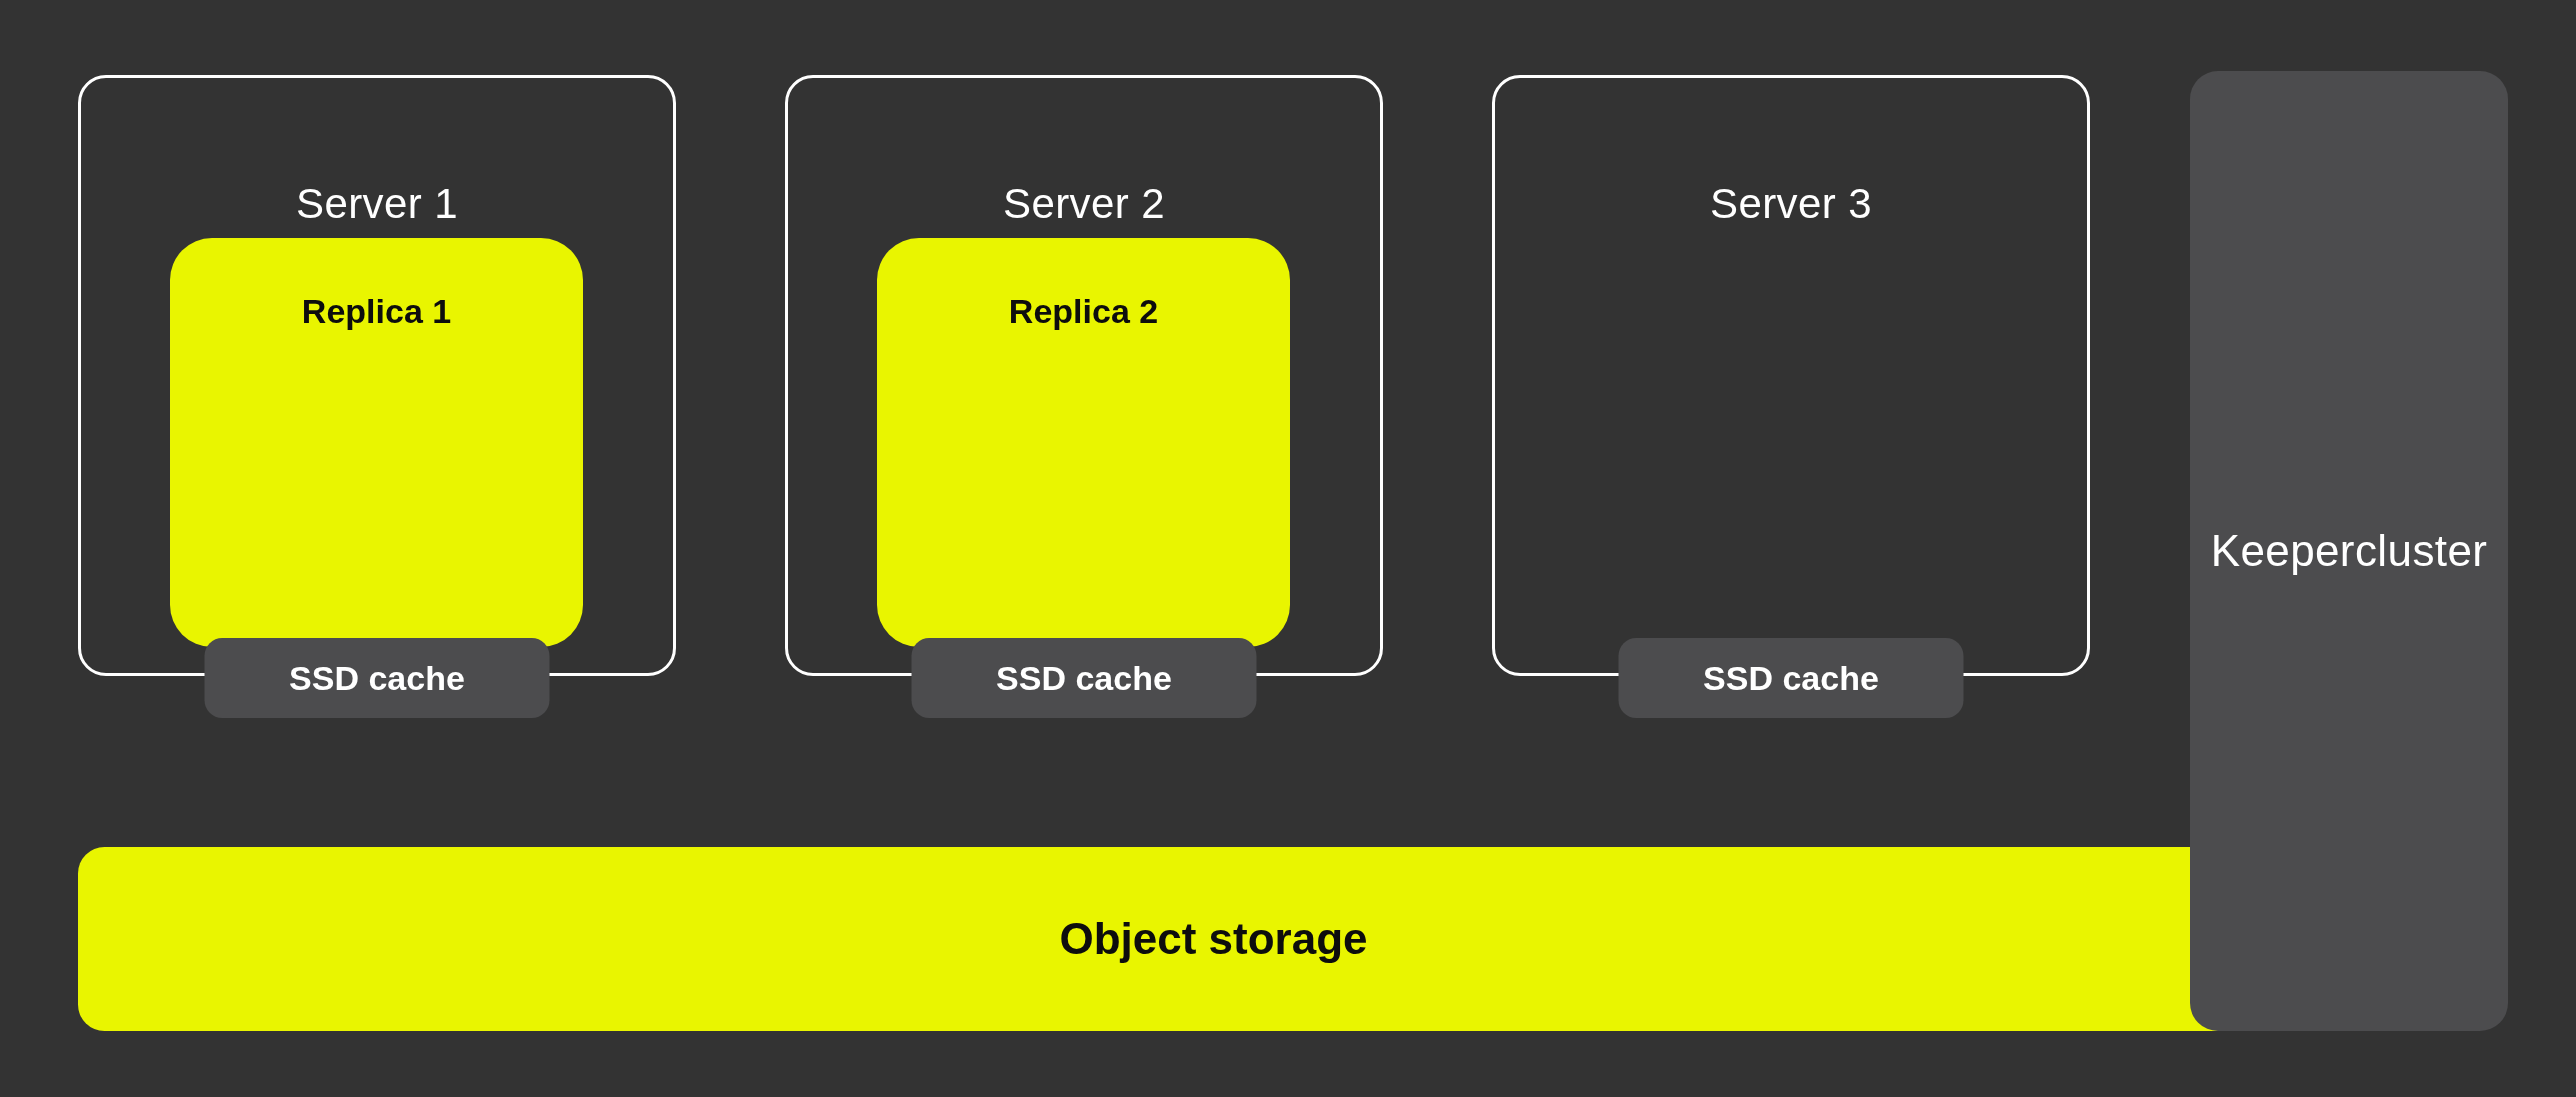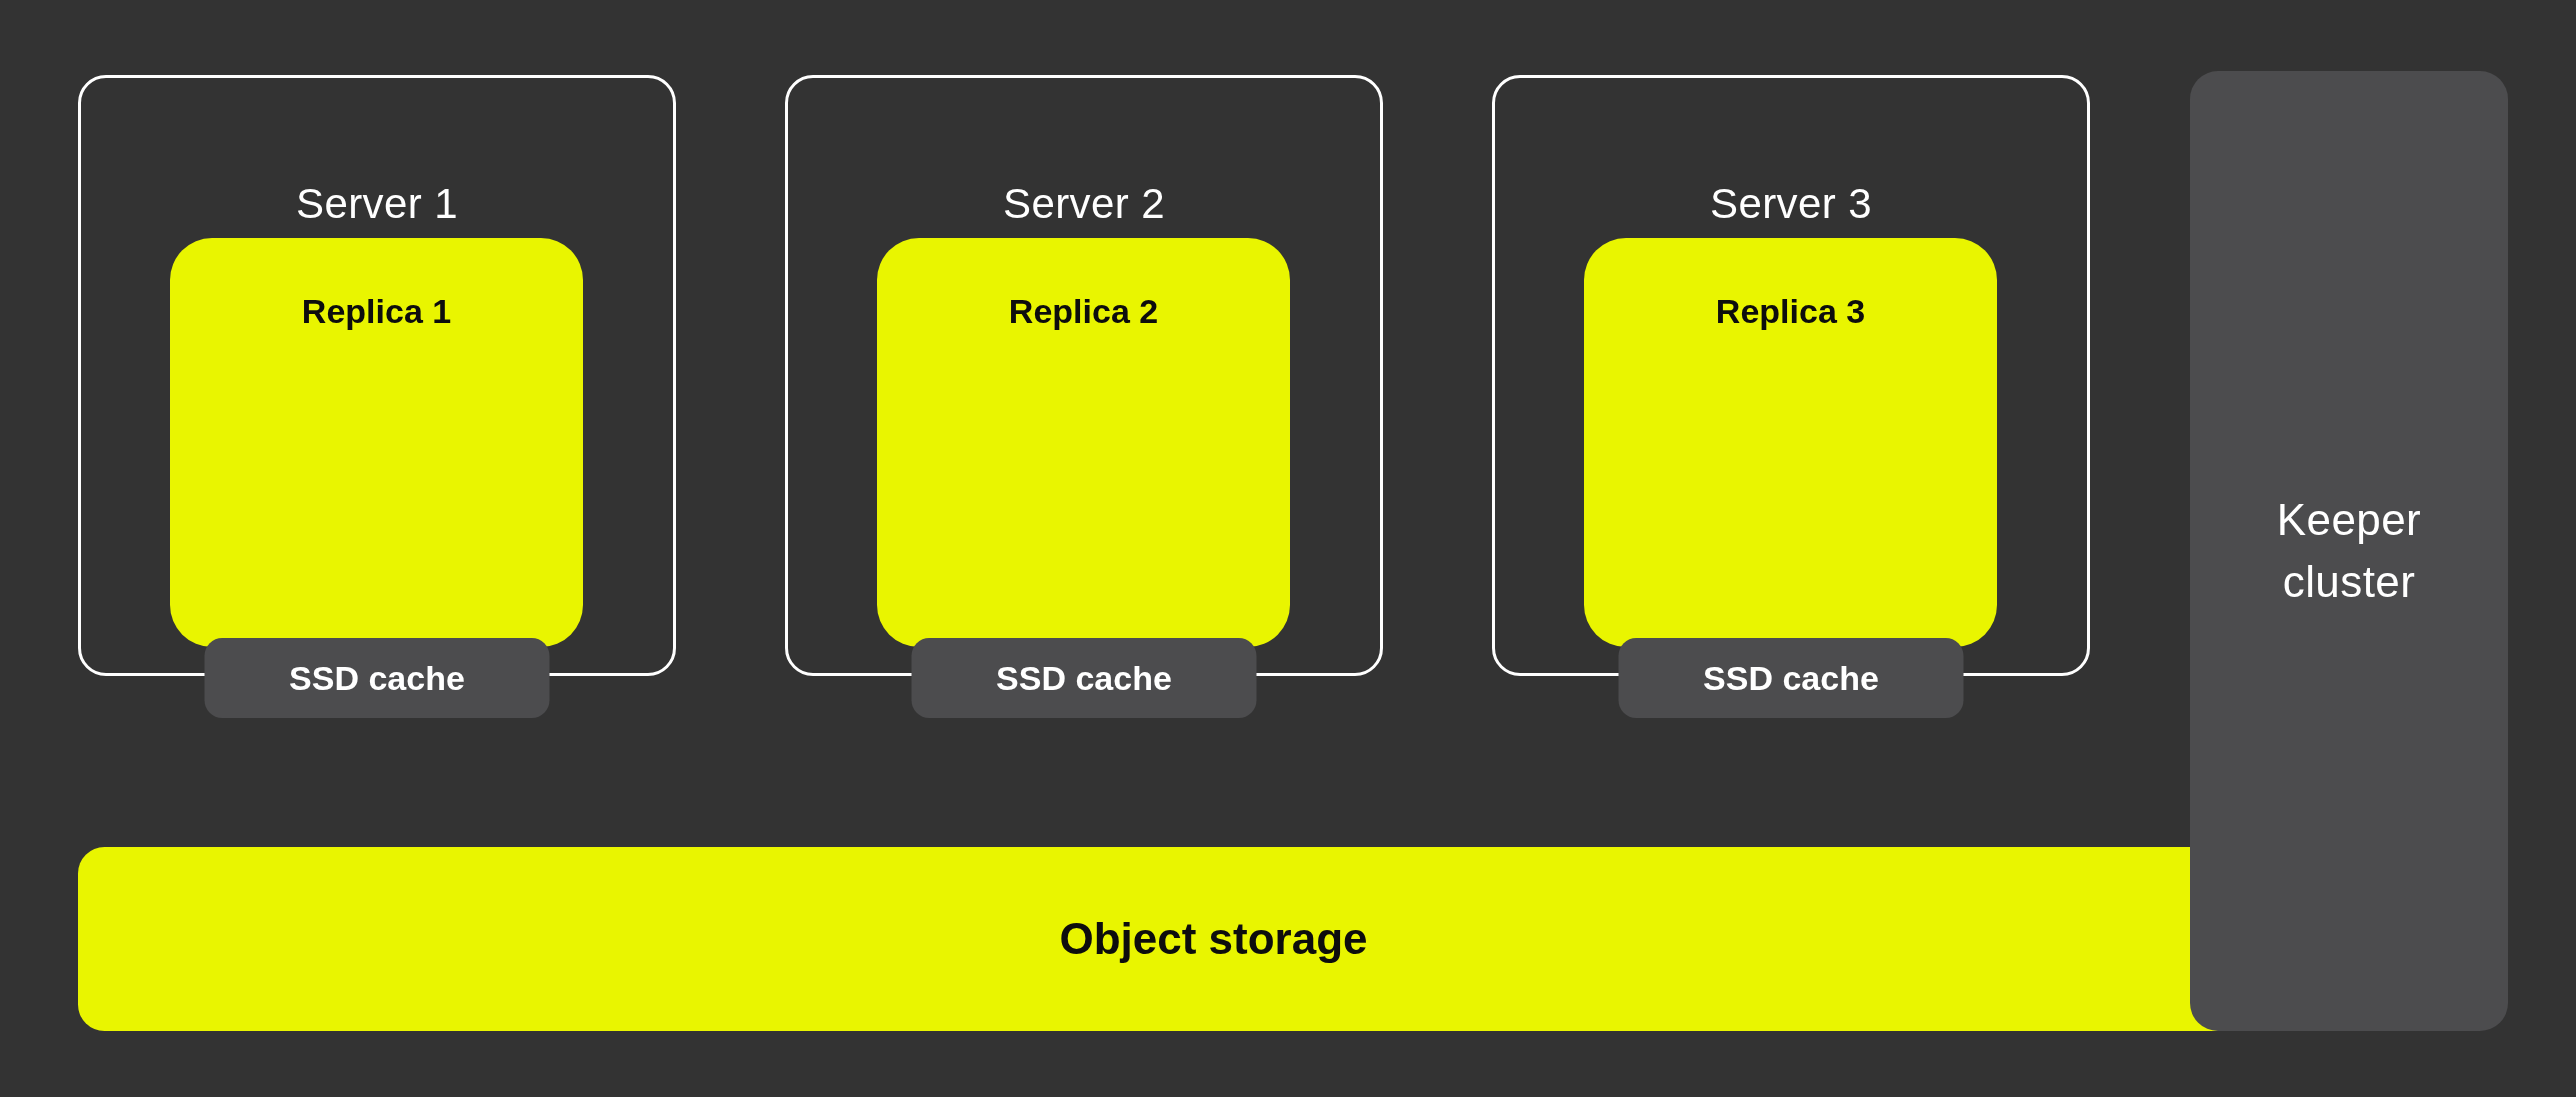--- a/index.html
+++ b/index.html
@@ -108,21 +108,21 @@
   
   .keeper {
     position: absolute;
     left: 2190px;
     top: 71px;
     width: 318px;
     height: 960px;
     background: var(--box-gray);
     border-radius: 28px;
     display: flex;
-    flex-direction: column;
+    flex-direction: row;
     align-items: center;
     justify-content: center;
     color: var(--text-white);
     font-size: 44px;
     font-weight: 500;
     line-height: 62px;
     text-align: center;
     letter-spacing: 0.4px;
   }
 </style>
@@ -140,23 +140,20 @@
 <div class="server s2">
   <div class="server-title">Server 2</div>
   <div class="replica">
     <div class="replica-label">Replica 2</div>
   </div>
   <div class="ssd-badge">SSD cache</div>
 </div>
 
 <div class="server s3">
   <div class="server-title">Server 3</div>
-  <div class="replica">
-    <div class="replica-label">Replica 3</div>
-  </div>
   <div class="ssd-badge">SSD cache</div>
 </div>
 
 <div class="object-storage">Object storage</div>
 
 <div class="keeper">
   <div>Keeper</div>
   <div>cluster</div>
 </div>
 

